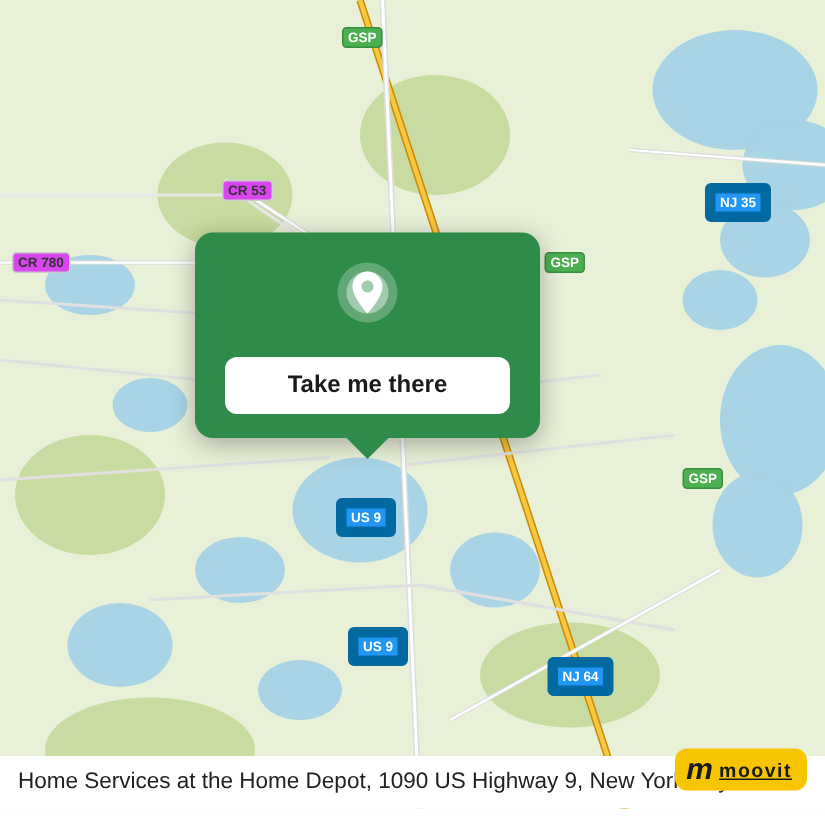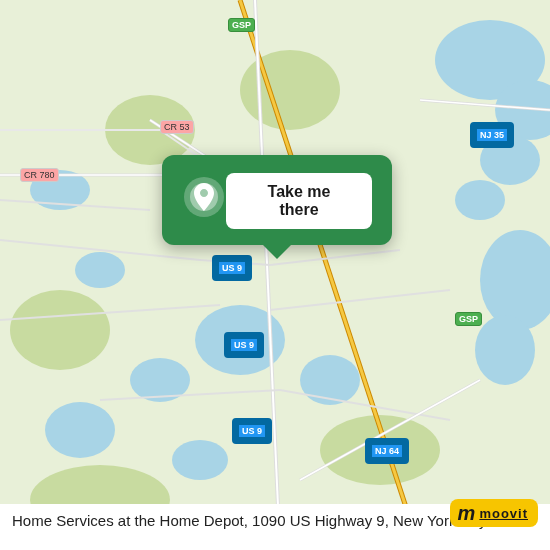--- a/index.html
+++ b/index.html
@@ -24,30 +24,31 @@
       height: 100%;
       position: absolute;
       top: 0; left: 0;
       background-color: #e8f0d8;
     }
 
     
     #popup-card {
       position: absolute;
       top: 155px;
-      left: 162px;
+      left: 130px;
       width: 230px;
       background: #2e8b4a;
       border-radius: 12px;
       padding: 18px 20px 16px 20px;
       box-shadow: 0 4px 16px rgba(0,0,0,0.3);
       display: flex;
-      flex-direction: row;
+      flex-direction: column;
       align-items: center;
       z-index: 10;
+      gap: 13px;
     }
 
     #popup-card::after {
       content: '';
       position: absolute;
       bottom: -14px;
       left: 50%;
       transform: translateX(-50%);
       width: 0;
       height: 0;
@@ -136,29 +137,28 @@
       font-size: 13px;
       font-weight: 700;
       color: #1a1a1a;
       letter-spacing: 1px;
       text-decoration: underline;
     }
 
     
     .road-label {
       position: absolute;
-      background: #fca5a5;
+      background: #d946ef;
       border: 1px solid #cccccc;
       border-radius: 3px;
       font-size: 9px;
-      font-weight: 400;
+      font-weight: 700;
       color: #333;
       padding: 1px 3px;
       z-index: 5;
-      margin-left: 12px;
     }
 
     .road-label-green {
       background: #4caf50;
       border: 1px solid #388e3c;
       color: #fff;
       border-radius: 3px;
       font-size: 9px;
       font-weight: 600;
       padding: 1px 3px;

